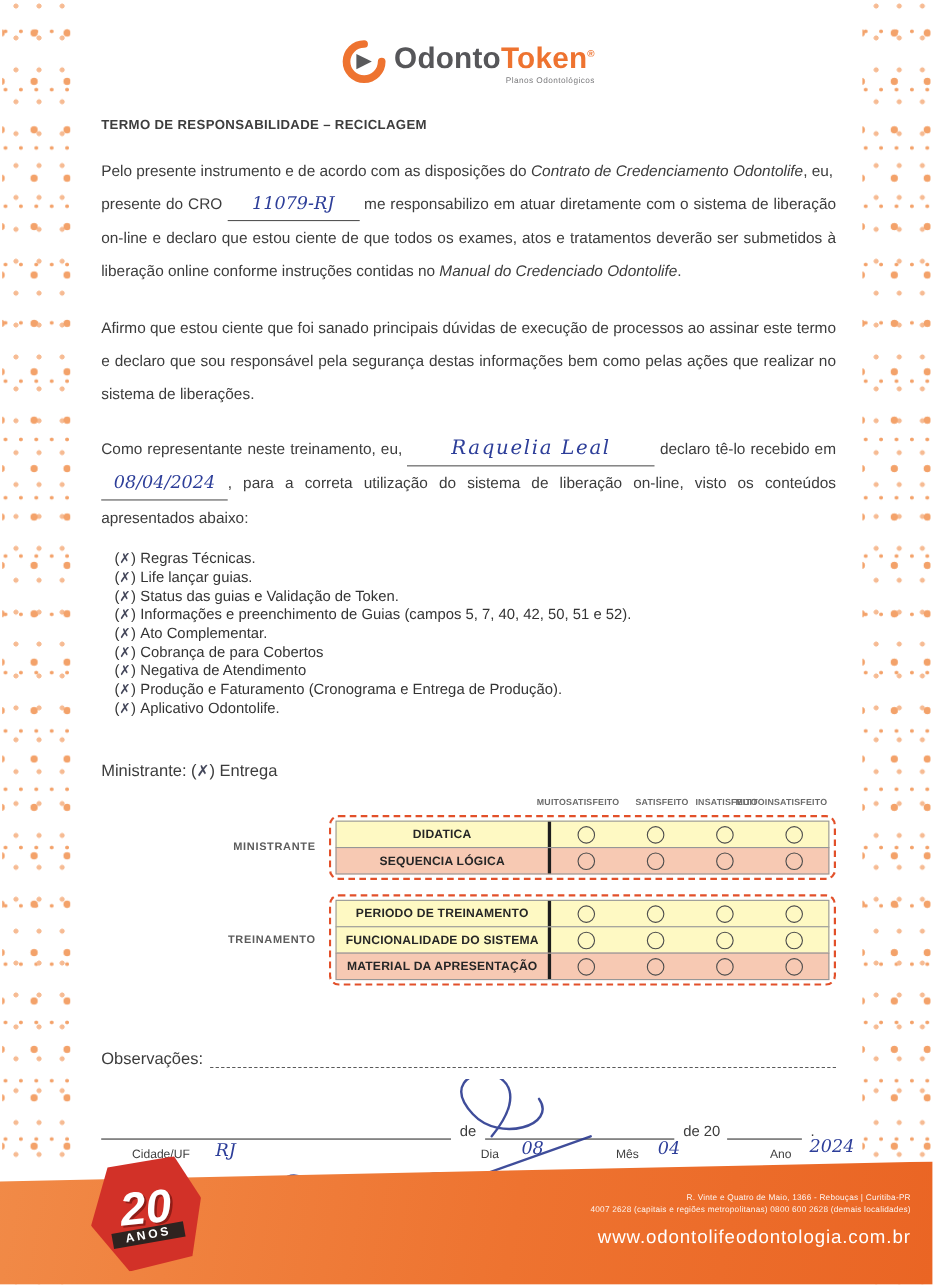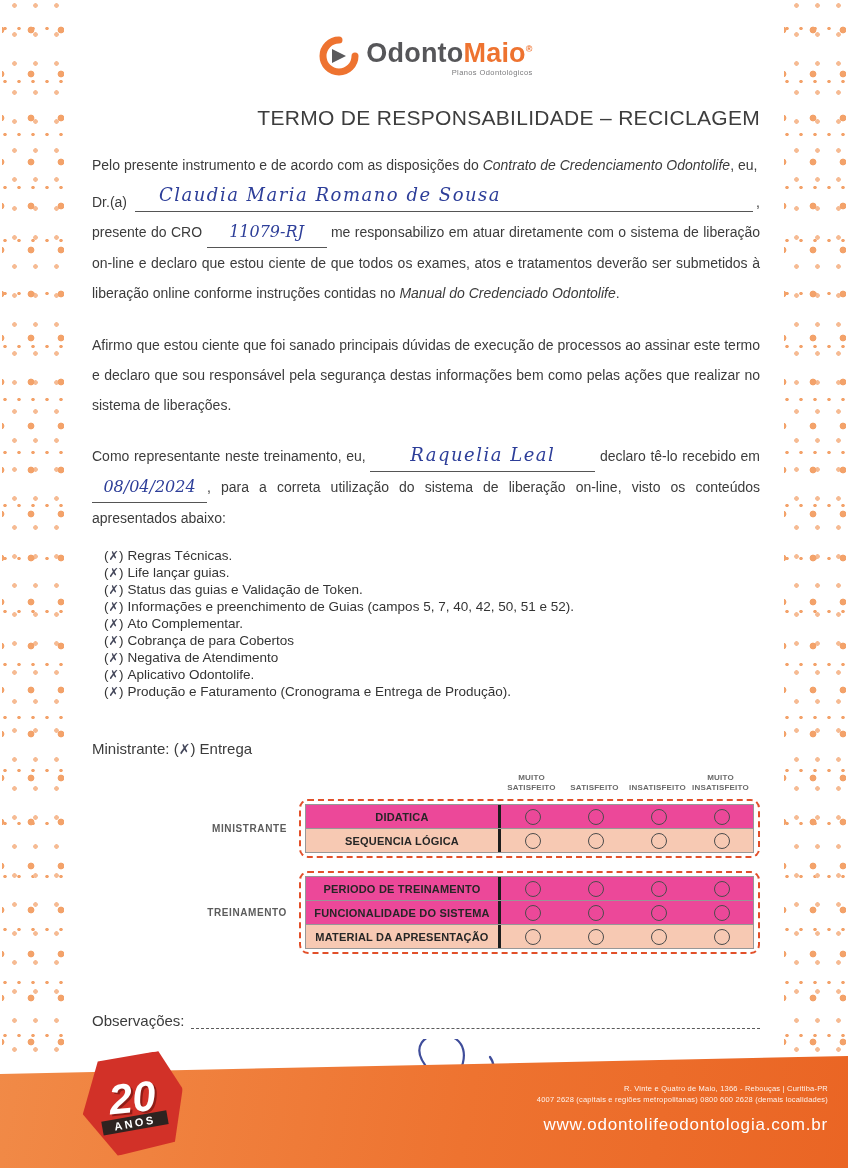--- a/index.html
+++ b/index.html
@@ -30,21 +30,21 @@
   
   .logo-row { margin-top:30px; display:flex; justify-content:center; align-items:center; gap:7px; height:56px; }
   .logo-text { display:flex; flex-direction:column; line-height:1; }
   .brand-line { font-size:27px; font-weight:bold; letter-spacing:.2px; }
   .brand-odonto { color:#565659; }
   .brand-life { color:#ee7330; }
   .brand-reg { font-size:9px; color:#ee7330; vertical-align:super; }
   .brand-tagline { font-size:7.5px; color:#7b7b7d; letter-spacing:.4px; margin-top:2px; align-self:flex-end; }
 
   
-  .doc-title { margin-top:20px; text-align:right; font-size:21px; font-weight:normal; color:#3d3d3d; letter-spacing:.3px; }
+  .doc-title { margin-top:20px; text-align:left; font-size:12px; font-weight:bold; color:#3d3d3d; letter-spacing:.3px; }
 
   
   .para { font-size:14px; line-height:30px; text-align:justify; color:#3c3c3c; }
   .p-intro { margin-top:20px; }
   .p2 { margin-top:22px; }
   .p3 { margin-top:20px; }
   .it { font-style:italic; }
 
   .dr-line { display:flex; align-items:flex-end; font-size:14px; line-height:30px; }
   .ufield-grow { flex:1; border-bottom:1.2px solid #555; margin:0 3px 5px 8px; padding-left:24px; white-space:nowrap; }
@@ -66,26 +66,26 @@
   .chk .txt { margin-left:4px; }
 
   
   .ministrante { margin-top:40px; font-size:15px; color:#3c3c3c; }
   .ministrante .hand-x { font-size:14px; }
 
   
   .survey { margin-top:16px; margin-left:58px; }
   .hdr-row { display:flex; margin-bottom:6px; }
   .hdr-spacer { width:350px; }
-  .hdr { width:63px; display:flex; flex-direction:column; justify-content:flex-end; align-items:center; font-size:8px; font-weight:bold; color:#6a6a6a; letter-spacing:.2px; line-height:10px; text-align:center; }
+  .hdr { width:63px; display:flex; flex-direction:row; justify-content:flex-end; align-items:center; font-size:8px; font-weight:bold; color:#6a6a6a; letter-spacing:.2px; line-height:10px; text-align:center; }
   .survey-group { display:flex; align-items:center; }
   .survey-group + .survey-group { margin-top:13px; }
   .side-label { width:150px; padding-right:12px; text-align:right; font-size:10px; font-weight:bold; color:#5c5c5c; letter-spacing:.6px; }
   .group-box { border:2px dashed #e2502a; border-radius:9px; padding:3px 4px; background:#fff; }
-  .s-row { display:flex; align-items:stretch; border:1px solid #979797; margin-top:-1px; background:#ec4899; }
+  .s-row { display:flex; align-items:stretch; border:1px solid #979797; margin-top:-1px; background:#fef9c3; }
   .s-row:first-child { margin-top:0; }
   .s-row.hl { background:#f7c9b3; }
   .row-label { width:192px; border-right:3px solid #1d1d1d; display:flex; align-items:center; justify-content:center; font-size:11px; font-weight:bold; color:#262626; height:23px; text-align:center; letter-spacing:.2px; }
   .cells { width:252px; display:flex; justify-content:space-around; align-items:center; }
   .circle { width:14px; height:14px; border:1.6px solid #4c4c4c; border-radius:50%; background:transparent; }
 
   
   .obs-row { margin-top:58px; display:flex; align-items:flex-end; font-size:15px; color:#3c3c3c; }
   .obs-line { flex:1; border-bottom:1.5px dashed #5a5a5a; height:15px; margin-left:6px; }
 
@@ -132,35 +132,30 @@
 
   <div class="logo-row">
     <span>
       <svg width="40" height="40" viewBox="0 0 40 40">
         <path d="M20 4 A16 16 0 1 0 36 20" stroke="#ee7330" stroke-width="7" fill="none" stroke-linecap="round"></path>
         <path d="M13 13 L27 20 L13 27 Z" fill="#5a5a5c"></path>
       </svg>
     </span>
     <span class="logo-text">
       <span class="brand-line">
-        <span class="brand-odonto">Odonto</span><span class="brand-life">Maio</span><span class="brand-reg">®</span>
+        <span class="brand-odonto">Odonto</span><span class="brand-life">Token</span><span class="brand-reg">®</span>
       </span>
       <span class="brand-tagline">Planos Odontológicos</span>
     </span>
   </div>
 
   <div class="doc-title">TERMO DE RESPONSABILIDADE – RECICLAGEM</div>
 
   <div class="para p-intro">
     <span>Pelo presente instrumento e de acordo com as disposições do </span><span class="it">Contrato de Credenciamento  Odontolife</span><span>,  eu,</span>
-  </div>
-  <div class="dr-line">
-    <span class="label">Dr.(a)</span>
-    <span class="ufield-grow"><span class="hand hand-big">Claudia Maria Romano de Sousa</span></span>
-    <span>,</span>
   </div>
   <div class="para">
     <span>presente do CRO</span>
     <span class="ufield w-cro"><span class="hand hand-md">11079-RJ</span></span><span> me responsabilizo em atuar diretamente com o sistema de liberação on-line e declaro que estou ciente de que todos os exames, atos e tratamentos deverão ser submetidos à liberação online conforme instruções contidas no </span><span class="it">Manual do Credenciado Odontolife</span><span>.</span>
   </div>
 
   <div class="para p2">Afirmo que estou ciente que foi sanado principais dúvidas de execução de processos ao assinar este termo e declaro que sou responsável pela segurança destas informações bem como pelas ações que realizar no sistema de liberações.</div>
 
   <div class="para p3">
     <span>Como representante neste treinamento, eu,</span>
@@ -168,22 +163,22 @@
   </div>
 
   <div class="checklist">
     <div class="chk"><span class="paren">(</span><span class="hand-x">✗</span><span class="paren">)</span><span class="txt">Regras Técnicas.</span></div>
     <div class="chk"><span class="paren">(</span><span class="hand-x">✗</span><span class="paren">)</span><span class="txt">Life lançar guias.</span></div>
     <div class="chk"><span class="paren">(</span><span class="hand-x">✗</span><span class="paren">)</span><span class="txt">Status das guias e Validação de Token.</span></div>
     <div class="chk"><span class="paren">(</span><span class="hand-x">✗</span><span class="paren">)</span><span class="txt">Informações e preenchimento de Guias (campos 5, 7, 40, 42, 50, 51 e 52).</span></div>
     <div class="chk"><span class="paren">(</span><span class="hand-x">✗</span><span class="paren">)</span><span class="txt">Ato Complementar.</span></div>
     <div class="chk"><span class="paren">(</span><span class="hand-x">✗</span><span class="paren">)</span><span class="txt">Cobrança de para Cobertos</span></div>
     <div class="chk"><span class="paren">(</span><span class="hand-x">✗</span><span class="paren">)</span><span class="txt">Negativa de Atendimento</span></div>
+    <div class="chk"><span class="paren">(</span><span class="hand-x">✗</span><span class="paren">)</span><span class="txt">Produção e Faturamento (Cronograma e Entrega de Produção).</span></div>
     <div class="chk"><span class="paren">(</span><span class="hand-x">✗</span><span class="paren">)</span><span class="txt">Aplicativo Odontolife.</span></div>
-    <div class="chk"><span class="paren">(</span><span class="hand-x">✗</span><span class="paren">)</span><span class="txt">Produção e Faturamento (Cronograma e Entrega de Produção).</span></div>
   </div>
 
   <div class="ministrante">
     <span>Ministrante:</span>
     (<span class="hand-x">✗</span>)
     <span>Entrega</span>
   </div>
 
   <div class="survey">
     <div class="hdr-row">

